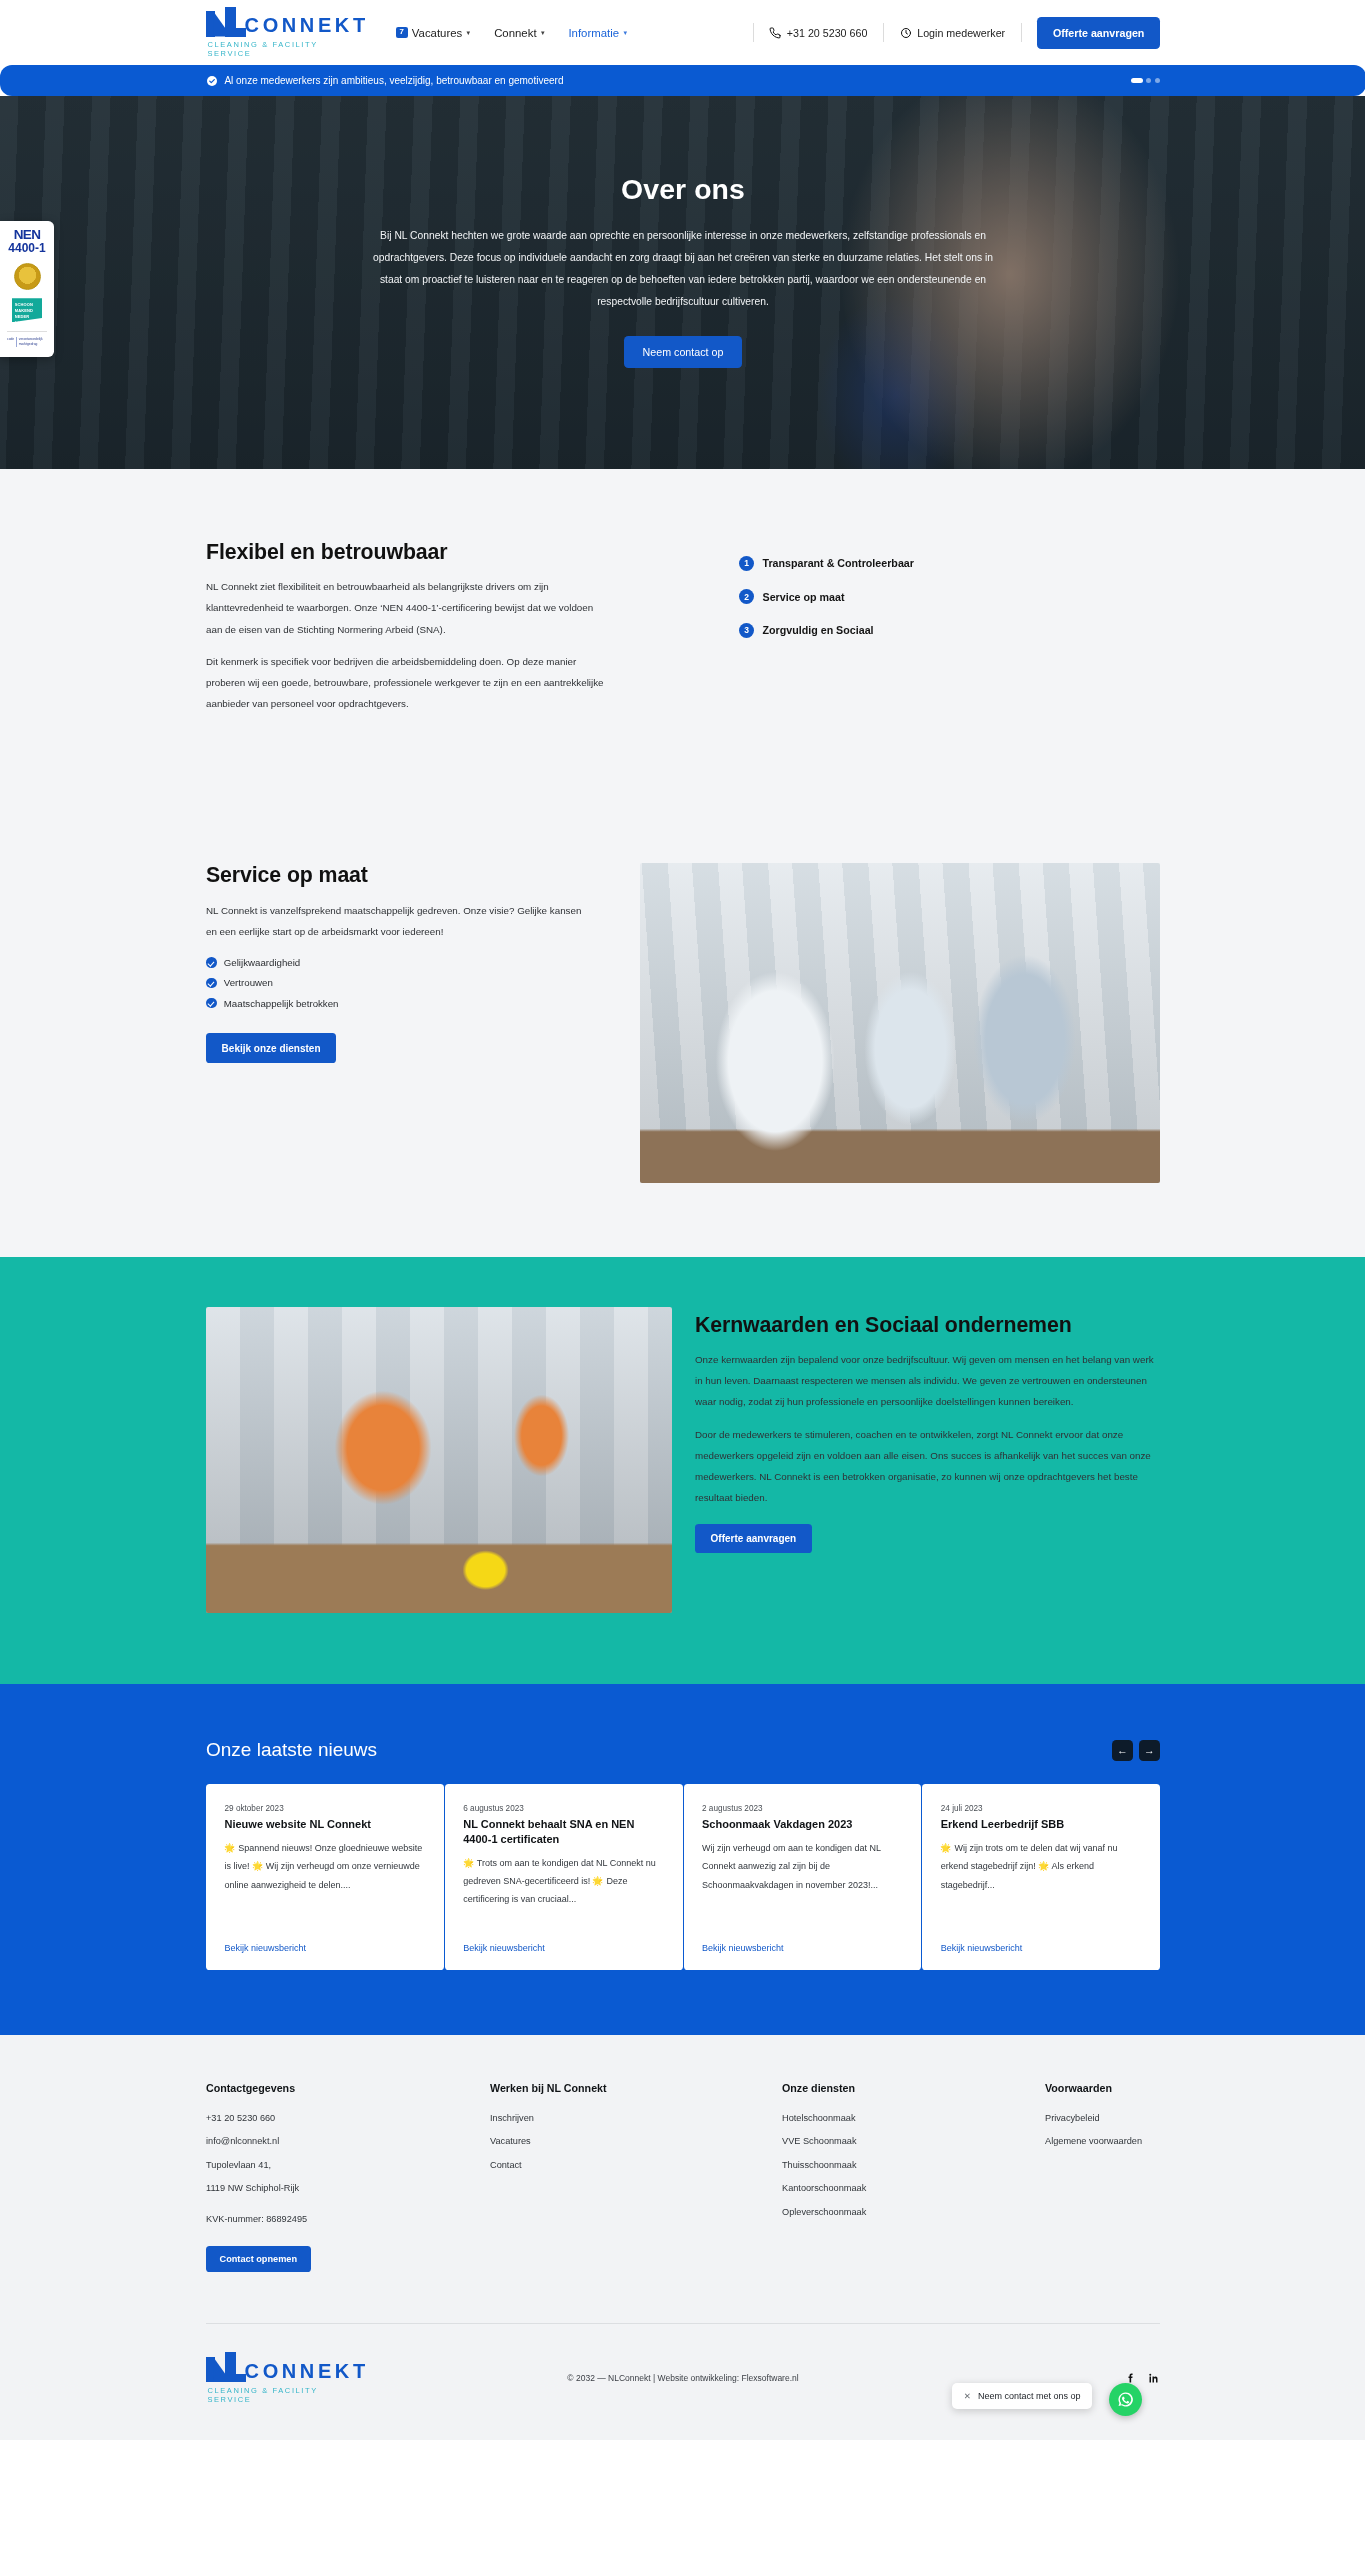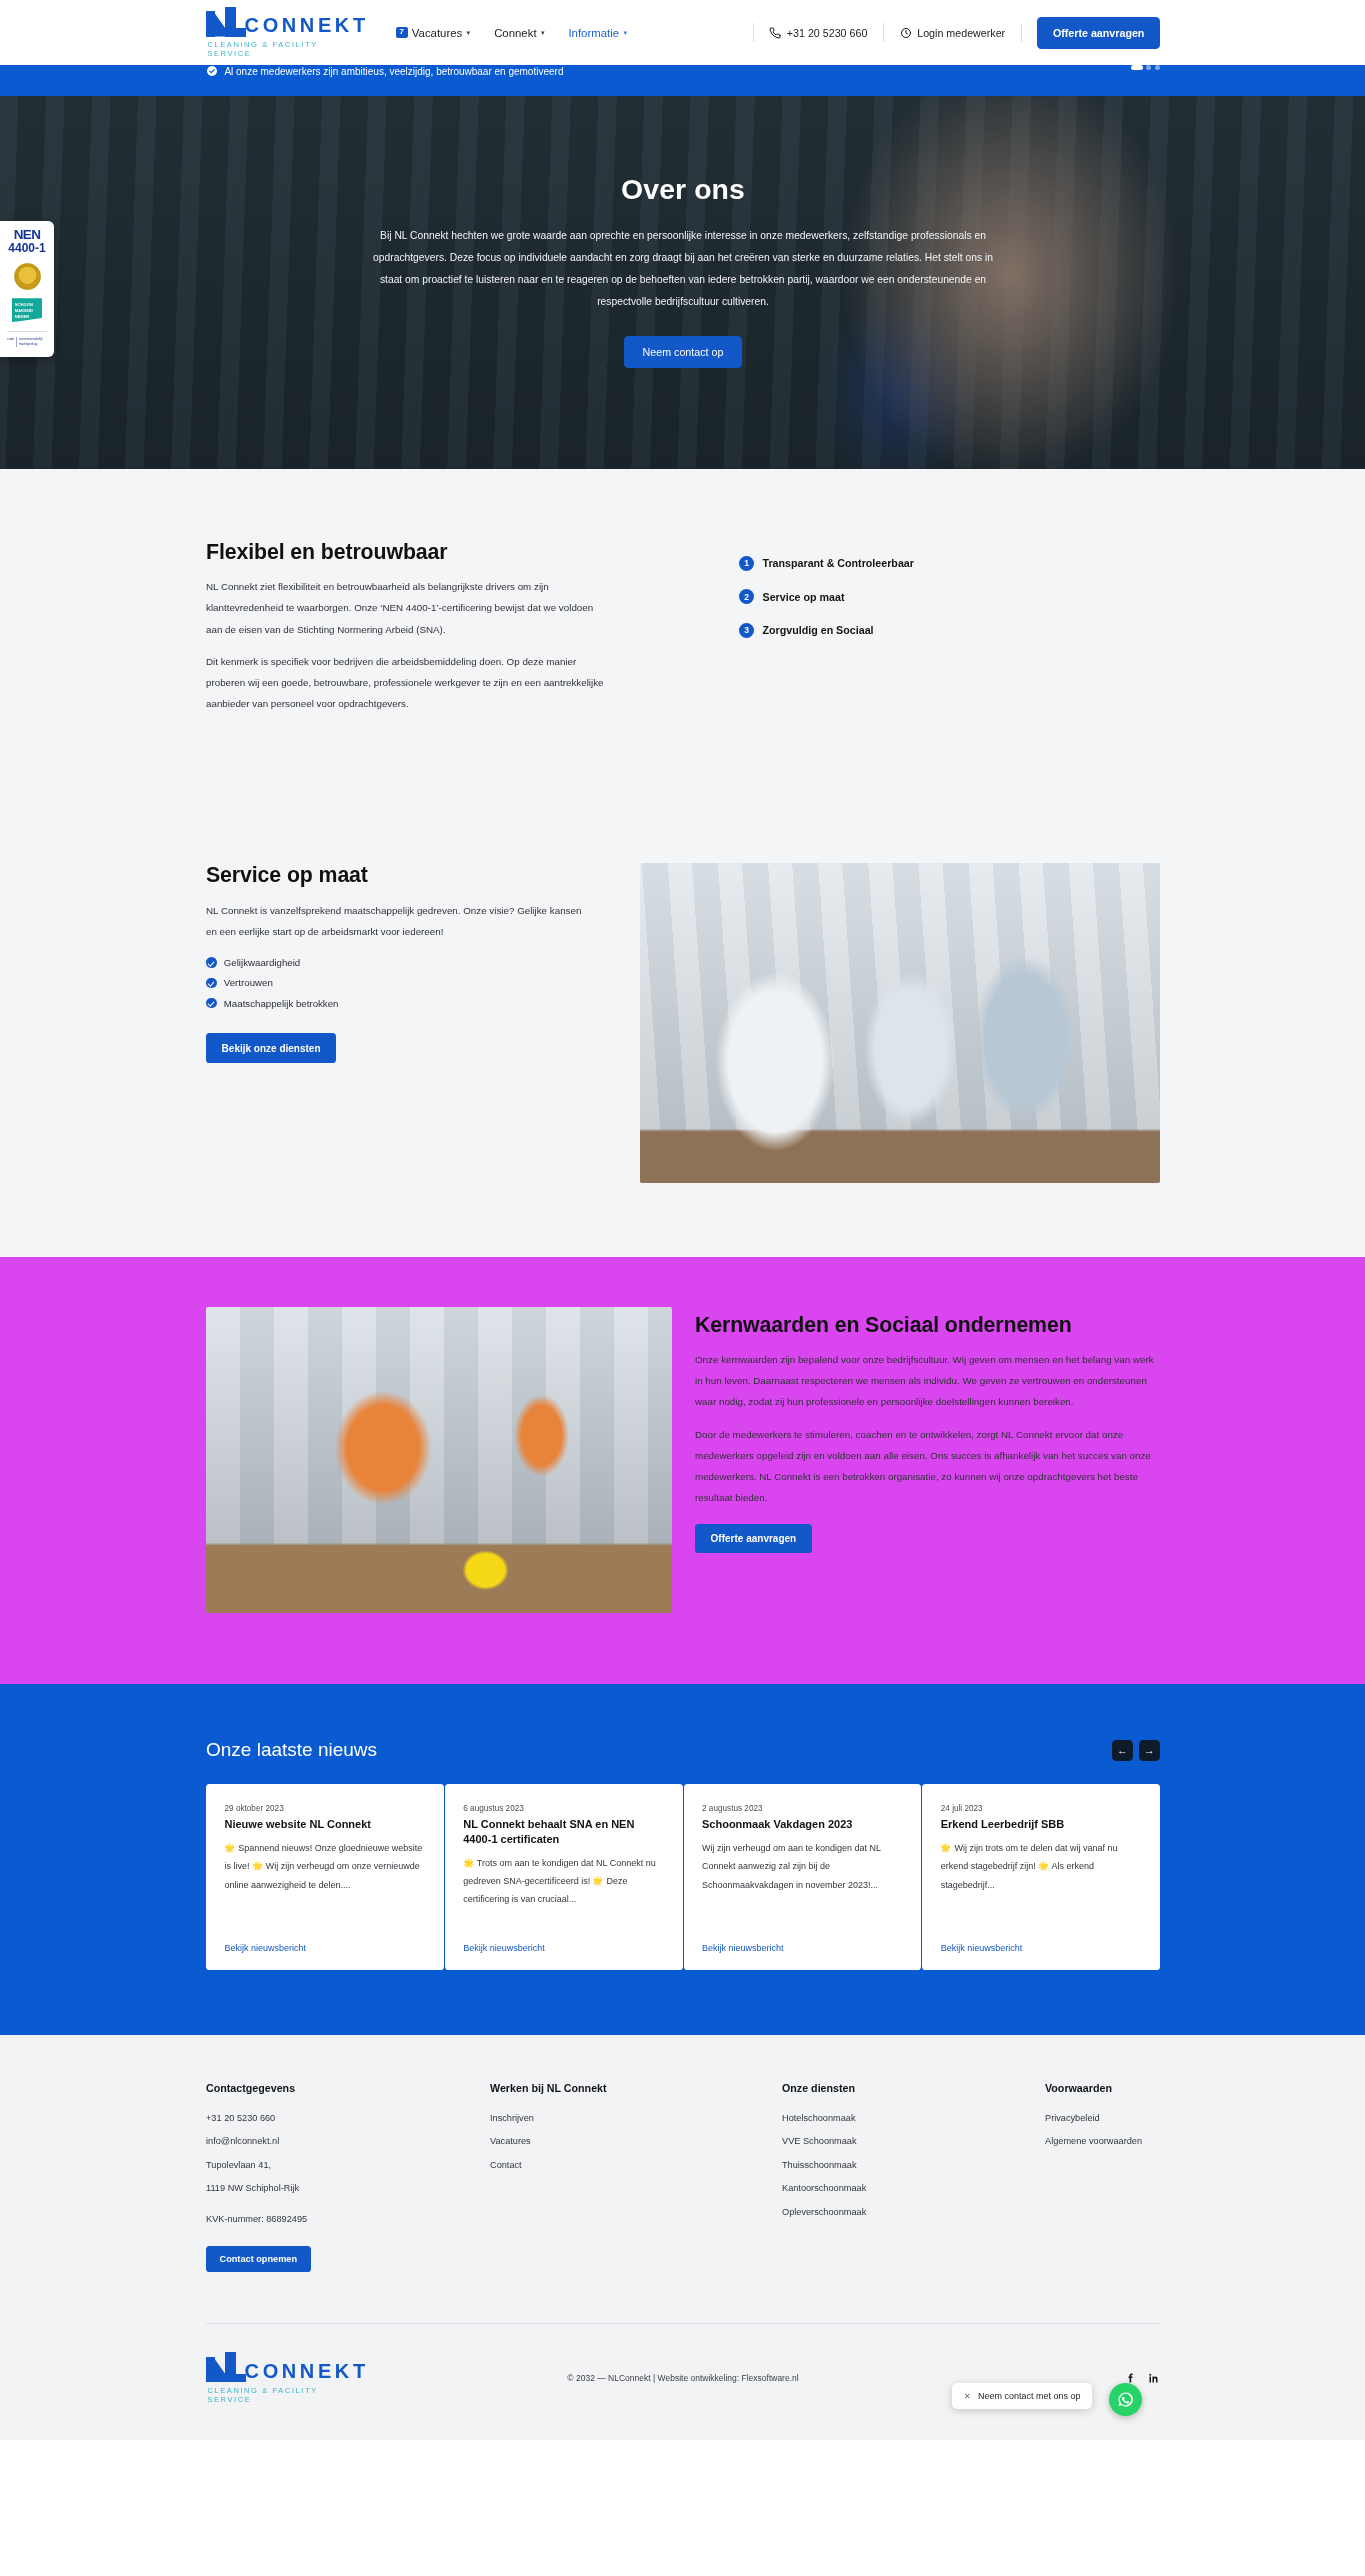--- a/index.html
+++ b/index.html
@@ -66,22 +66,22 @@
   .hr-item:first-child { border-left: 0.7px solid #dcdcdc; }
   .btn-primary {
     background: #1258c8; color: #fff; font-size: 10.7px; font-weight: 600;
     padding: 10px 15.6px; border-radius: 4.3px; margin-left: 15.6px; cursor: pointer;
     white-space: nowrap;
   }
   .ico { width: 12px; height: 12px; display: inline-block; flex: none; }
 
   
   .banner {
-    background: #0a5ad2; height: 31px; display: flex; align-items: flex-start;
-    padding: 0 206px; color: #fff;
+    background: #0a5ad2; height: 31px; display: flex; align-items: center;
+    padding: 0 206px; color: #fff; border-radius: 12px;
   }
   .banner-text { font-size: 10px; display: flex; align-items: center; gap: 6.4px; }
   .banner-dots { margin-left: auto; display: flex; gap: 3.6px; align-items: center; }
   .bd { width: 5px; height: 5px; border-radius: 50%; background: #7fa9e8; }
   .bd.on { width: 11.4px; border-radius: 2.8px; background: #ffffff; }
 
   
   .hero {
     height: 373px; position: relative; overflow: hidden;
     background: linear-gradient(105deg,#2c3c49 0%,#3d4f5c 34%,#5f6b6f 55%,#8e7a6c 72%,#c8a894 100%);
@@ -129,21 +129,21 @@
     clip-path: polygon(0 0,100% 0,100% 82%,0 100%);
   }
   .cert-last {
     width: 40px; border-top: 0.7px solid #dedede; padding-top: 5px;
     font-size: 3.3px; color: #2c3f8f; line-height: 1.5; display: flex; gap: 2.1px;
   }
   .cert-last .div { width: 0.7px; background: #9aa8d6; }
 
   
   .sec-light { background: #f4f5f7; }
-  .sec-white { background: #d946ef; }
+  .sec-white { background: #14b8a6; }
 
   .two-col { display: flex; }
   h2.sec-title {
     font-size: 21.3px; font-weight: 700; color: #111; letter-spacing: -0.1px;
   }
   p.body {
     font-size: 9.8px; line-height: 2.15; color: #2f3236; margin-top: 11.4px;
   }
 
   

